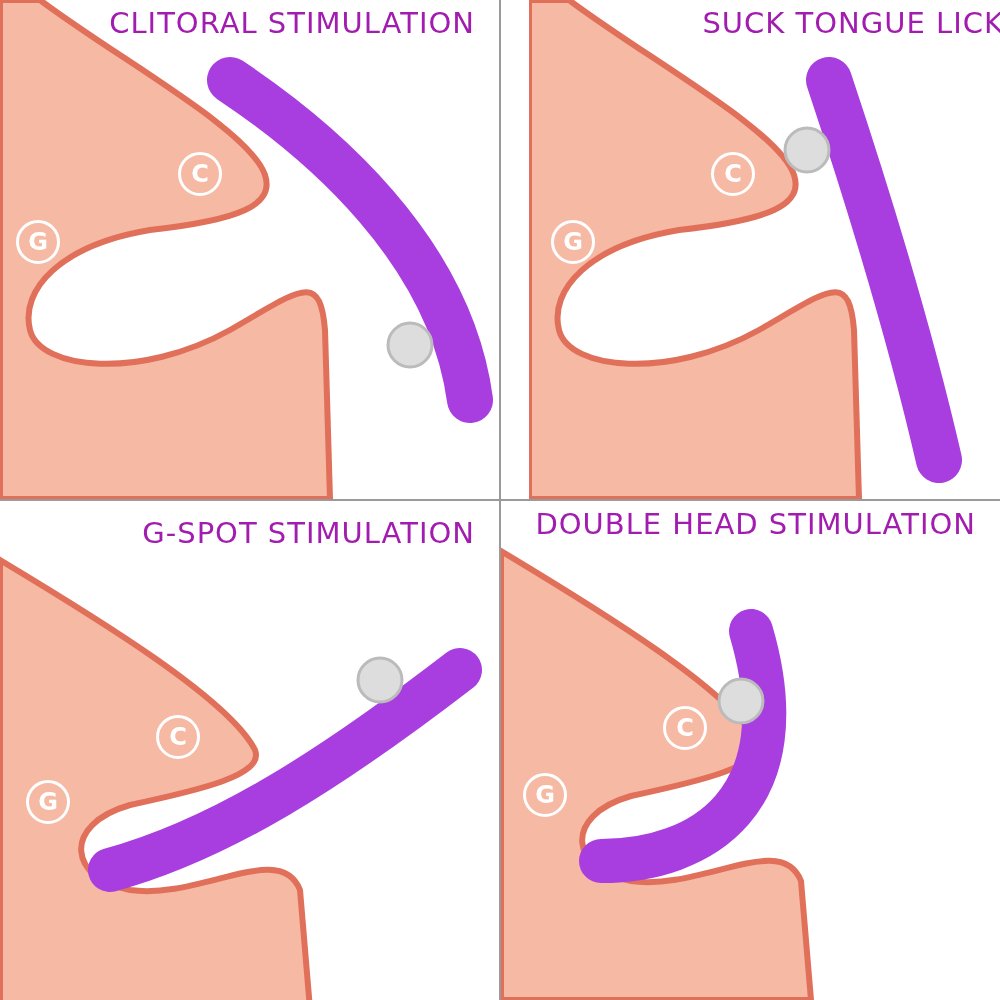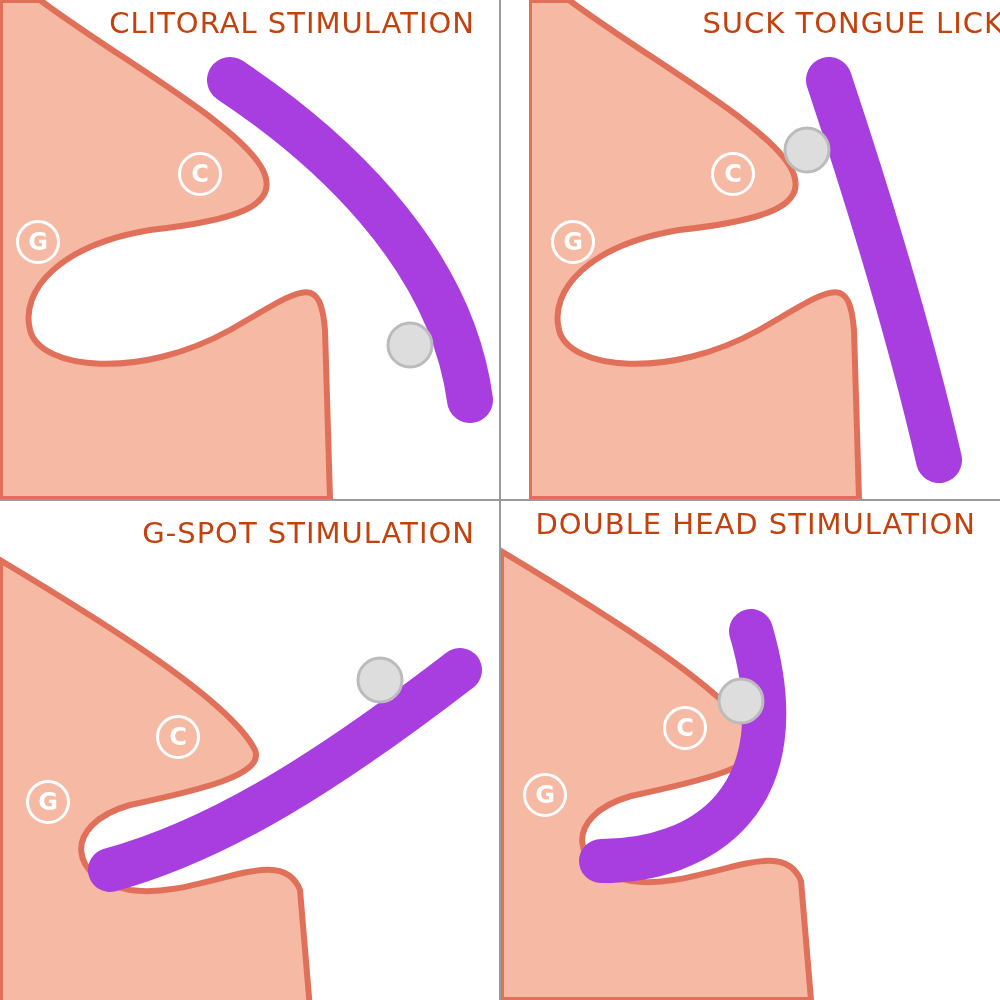--- a/index.html
+++ b/index.html
@@ -1,21 +1,21 @@
 <!DOCTYPE html>
 <html><head>
 <meta charset="utf-8">
 <style>
   html,body{margin:0;padding:0;background:#fff;}
   .grid{position:relative;width:1000px;height:1000px;background:#fff;overflow:hidden;}
   .panel{position:absolute;width:499px;height:499px;overflow:hidden;background:#fff;}
   .p0{left:0;top:0;} .p1{left:501px;top:0;margin-left:28px;} .p2{left:0;top:501px;margin-top:9px;} .p3{left:501px;top:501px;}
   .vline{position:absolute;left:499px;top:0;width:2px;height:1000px;background:#9a9a9a;}
   .hline{position:absolute;left:0;top:499px;width:1000px;height:2px;background:#9a9a9a;}
-  .title{position:absolute;right:24px;top:6px;font-family:"DejaVu Sans",sans-serif;font-size:29px;letter-spacing:1px;color:#c2410c;white-space:nowrap;z-index:3;}
+  .title{position:absolute;right:24px;top:6px;font-family:"DejaVu Sans",sans-serif;font-size:29px;letter-spacing:1px;color:#a21caf;white-space:nowrap;z-index:3;}
   svg.art{position:absolute;left:0;top:0;width:499px;height:499px;}
   .marker{position:absolute;width:44px;height:44px;border-radius:50%;border:3px solid #fff;box-sizing:border-box;color:#fff;font-family:"DejaVu Sans",sans-serif;font-weight:bold;font-size:24px;display:flex;align-items:center;justify-content:center;z-index:2;}
 </style>
 </head>
 <body>
 
 <div class="grid">
   <div class="vline"></div>
   <div class="hline"></div>
 

